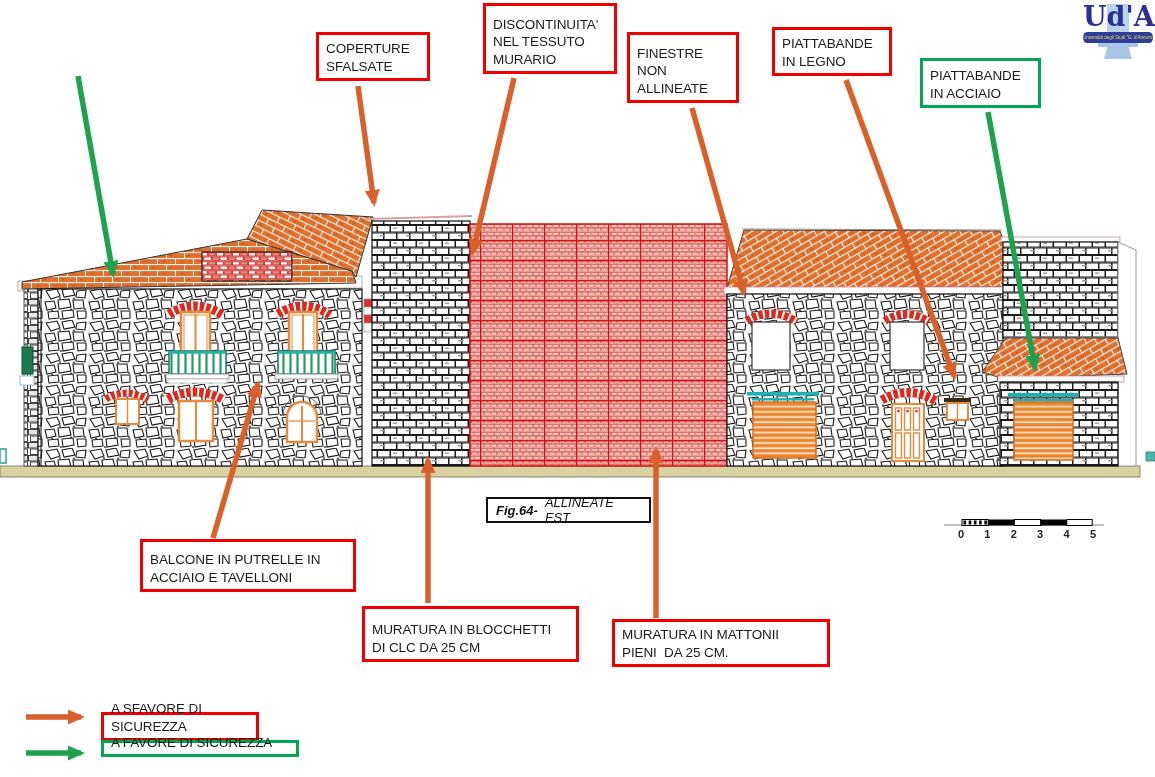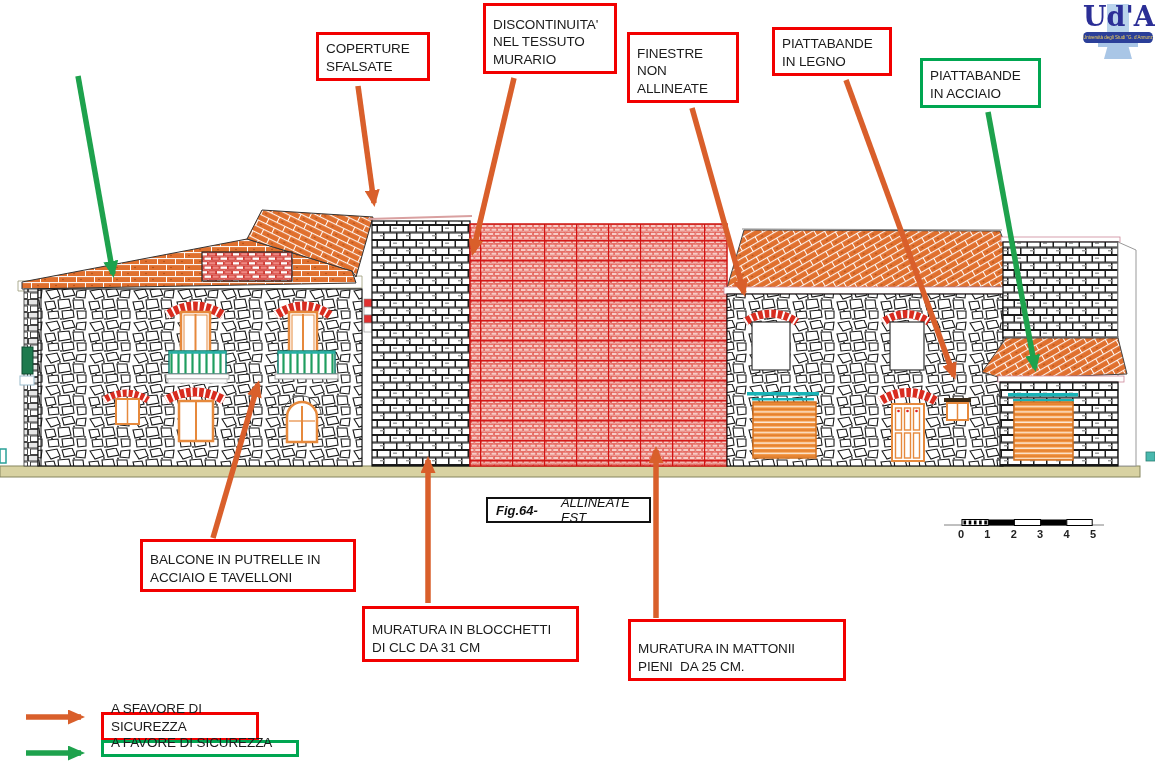--- a/index.html
+++ b/index.html
@@ -4,21 +4,21 @@
 <style>
   html,body{margin:0;padding:0;background:#fff;}
   .stage{position:relative;width:1155px;height:777px;background:#fff;overflow:hidden;
          font-family:"Liberation Sans",sans-serif;}
   .drawing{position:absolute;left:0;top:0;z-index:1;}
   .ann{position:absolute;z-index:5;background:#fff;border:3px solid #f20000;
        display:flex;align-items:flex-end;padding:2px 7px;font-size:13.5px;line-height:1.32;
        color:#1b1b1b;white-space:pre-wrap;box-sizing:border-box;letter-spacing:-0.1px;}
   .ann.green{border-color:#00a651;}
   .caption-box{position:absolute;z-index:5;background:#fff;border:2px solid #111;
-       box-sizing:border-box;display:flex;align-items:center;padding:0 8px;gap:23px;
+       box-sizing:border-box;display:flex;align-items:center;padding:0 8px;gap:7px;
        font-size:13px;font-style:italic;color:#111;}
   .caption-box .fig{font-weight:bold;}
   .scale-ticks{position:absolute;z-index:5;left:956px;top:528px;width:142px;
        display:flex;justify-content:space-between;font-size:11px;font-weight:bold;color:#222;}
   .scale-ticks span{width:10px;text-align:center;}
   .logo{position:absolute;z-index:5;left:1083px;top:2px;width:70px;height:60px;text-align:center;}
   .logo-col{position:absolute;left:24px;top:2px;width:22px;height:34px;background:#b9d3ec;}
   .logo-text{position:relative;font-family:"DejaVu Serif",serif;font-weight:bold;
        font-size:27px;line-height:30px;color:#2b2e96;text-align:right;}
   .logo-banner{position:relative;width:70px;height:11px;background:#2b3f99;border-radius:5px/7px;
@@ -316,23 +316,23 @@
   <div class="ann green" style="left:920px;top:58px;width:121px;height:50px">
     <span>PIATTABANDE
 IN ACCIAIO</span></div>
 
   <div class="ann" style="left:140px;top:539px;width:216px;height:53px">
     <span>BALCONE IN PUTRELLE IN
 ACCIAIO E TAVELLONI</span></div>
 
   <div class="ann" style="left:362px;top:606px;width:217px;height:56px">
     <span>MURATURA IN BLOCCHETTI
-DI CLC DA 31 CM</span></div>
-
-  <div class="ann" style="left:628px;top:619px;width:218px;height:62px">
+DI CLC DA 25 CM</span></div>
+
+  <div class="ann" style="left:612px;top:619px;width:218px;height:48px">
     <span>MURATURA IN MATTONII
 PIENI  DA 25 CM.</span></div>
 
   <div class="ann" style="left:101px;top:712px;width:158px;height:29px">
     <span>A SFAVORE DI SICUREZZA</span></div>
   <div class="ann green" style="left:101px;top:740px;width:198px;height:17px">
     <span>A FAVORE DI SICUREZZA</span></div>
 
   <div class="caption-box" style="left:486px;top:497px;width:165px;height:26px">
     <span class="fig">Fig.64-</span>

